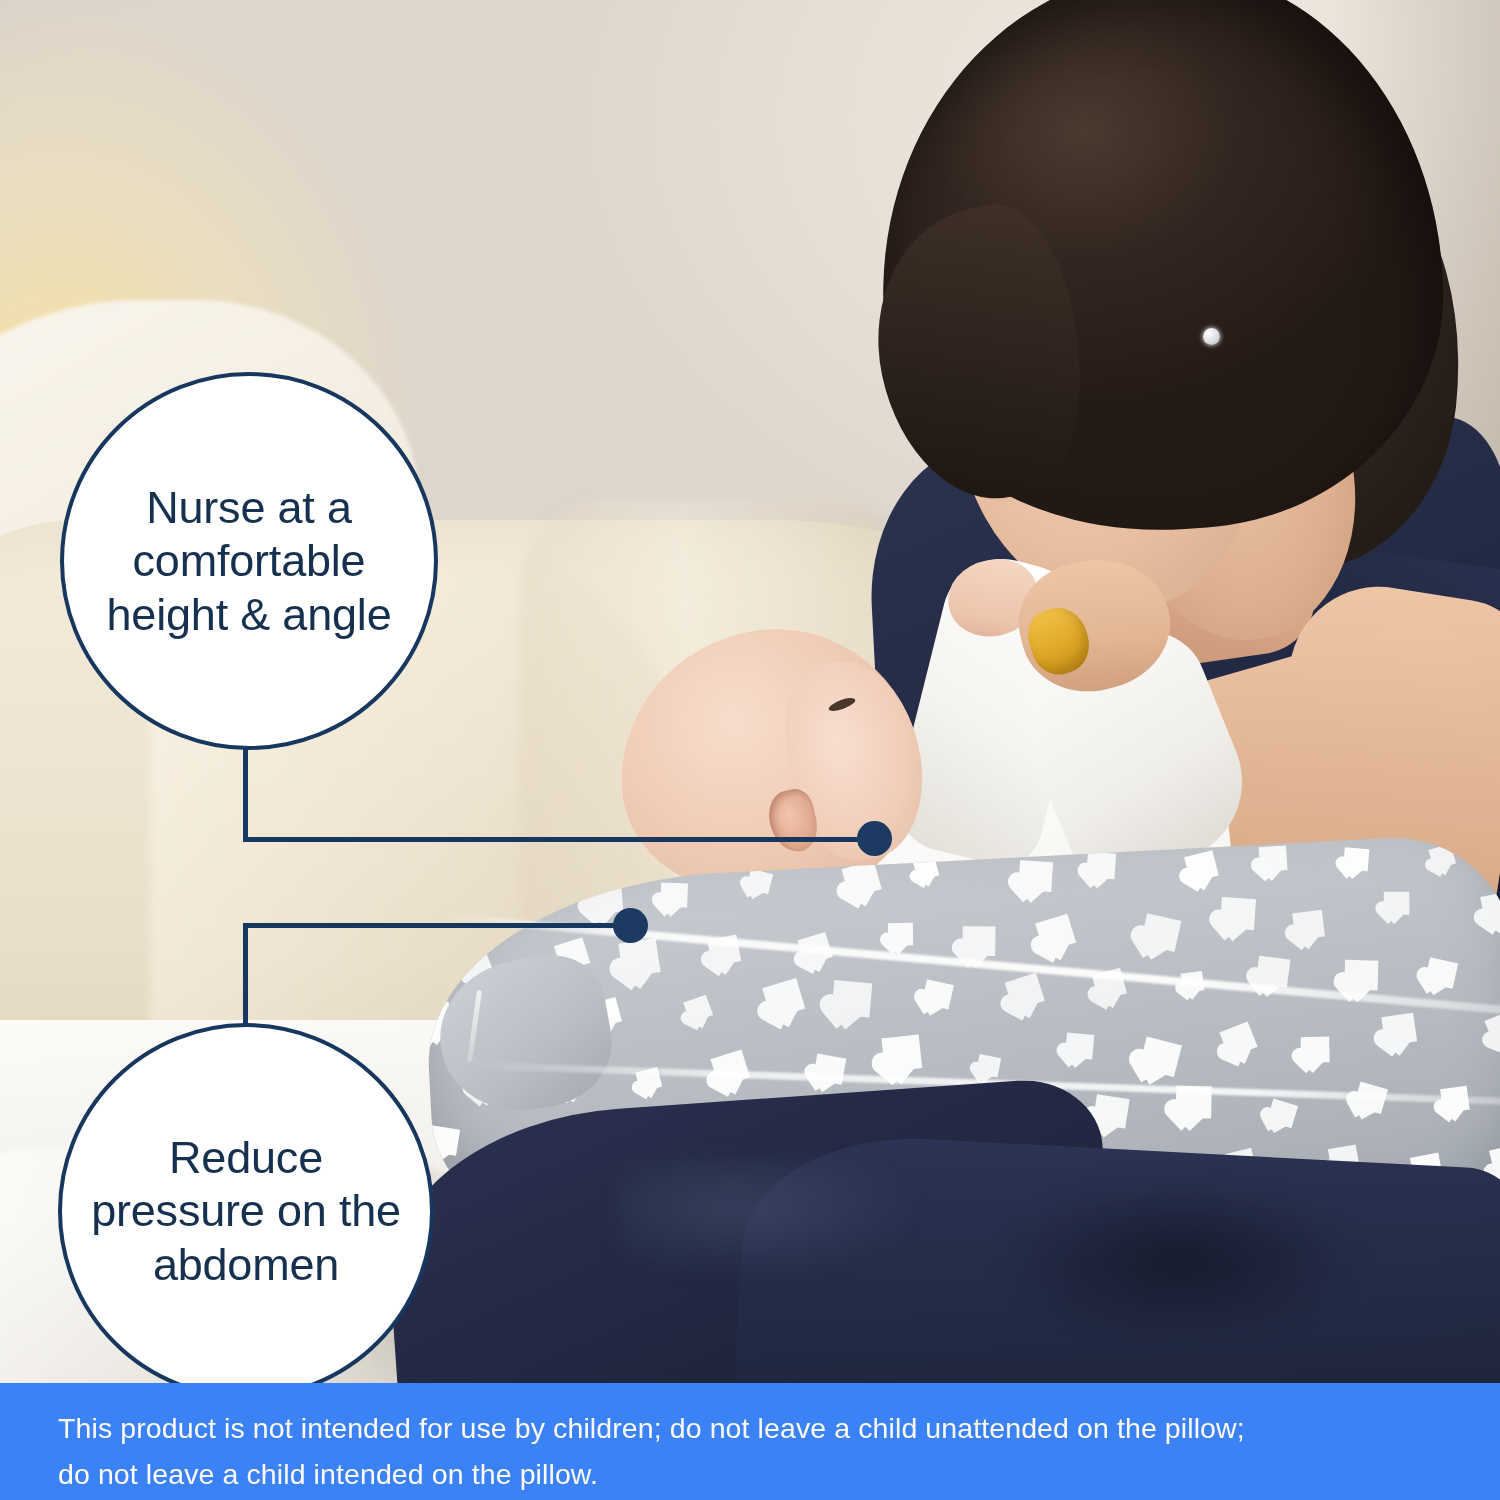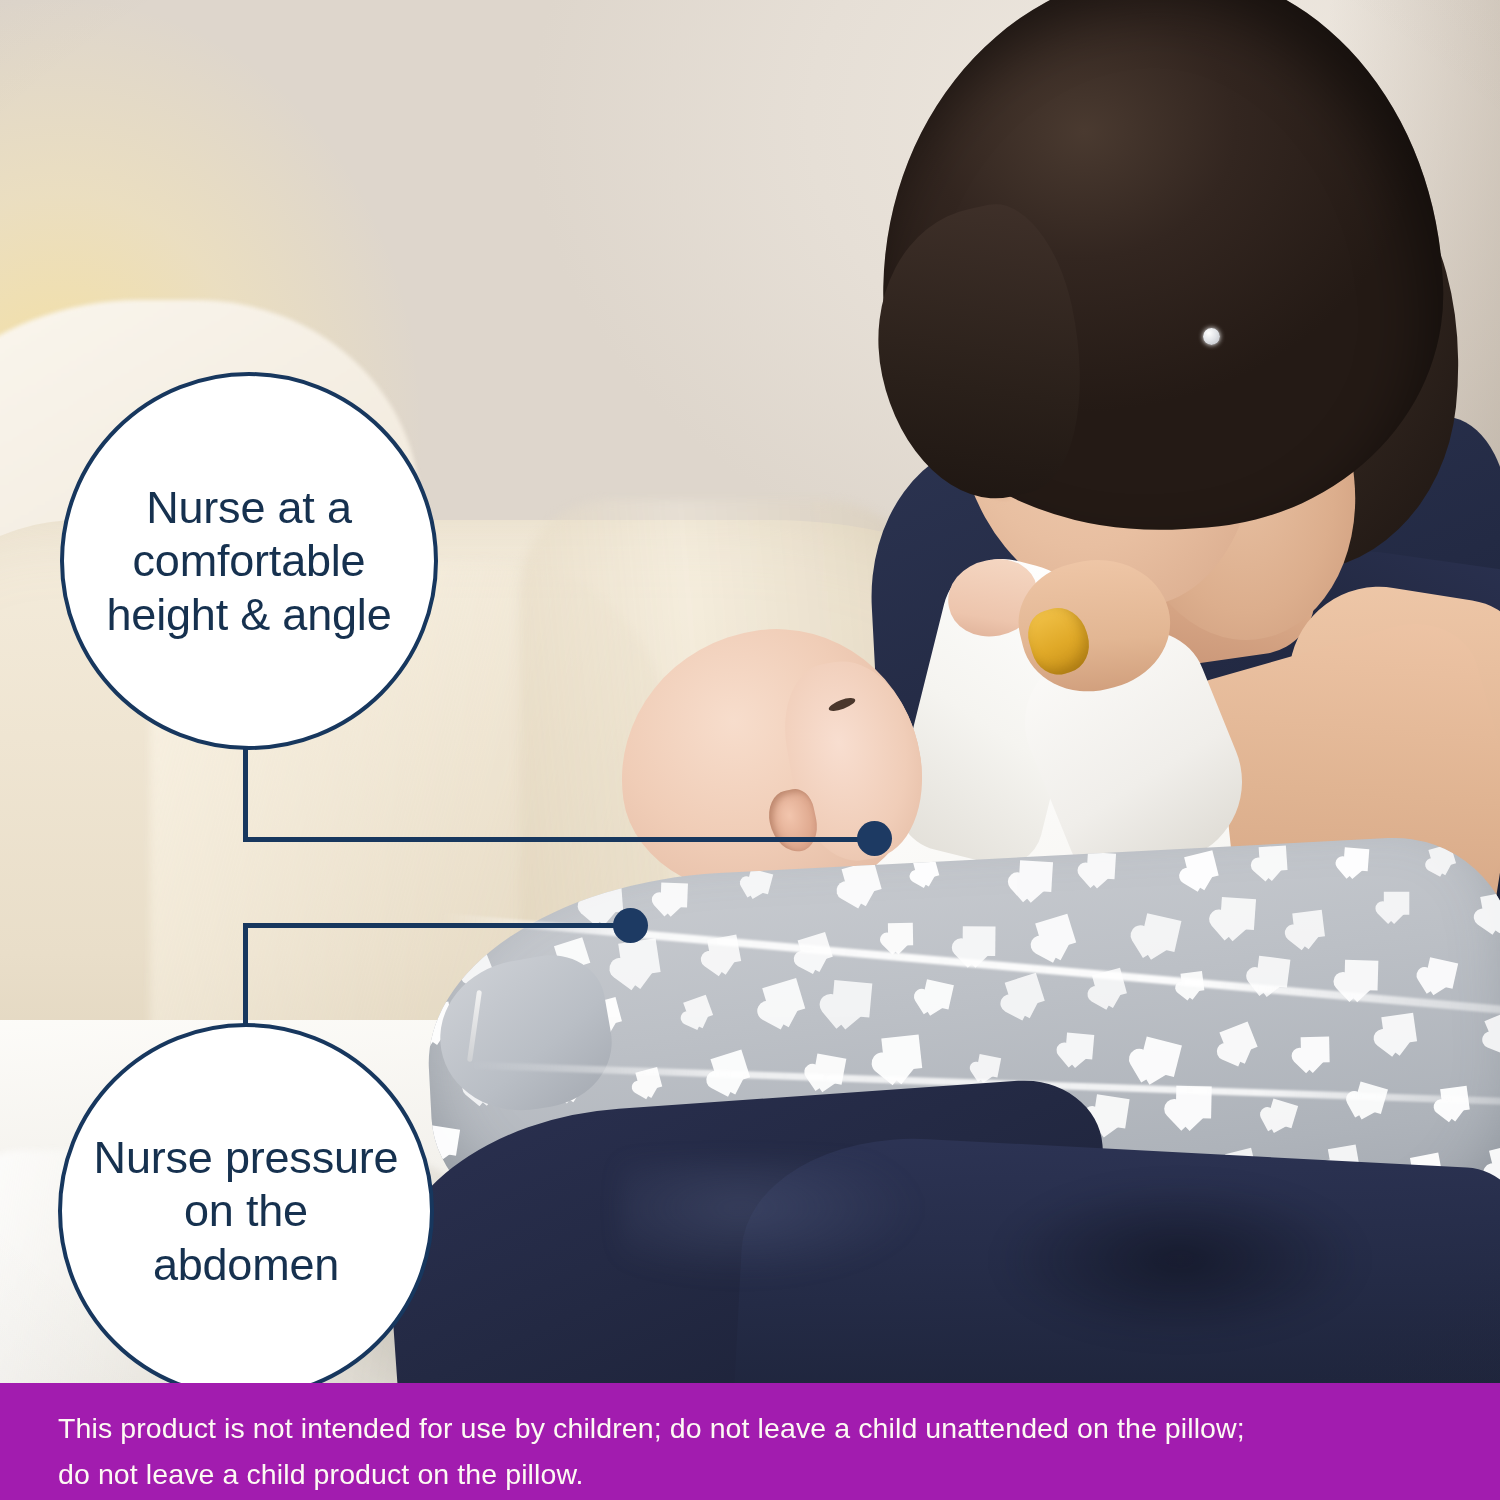--- a/index.html
+++ b/index.html
@@ -346,21 +346,21 @@
   #conn-1h { left:243px; top:837px; width:636px; height:5px; }
   #dot-1   { left:857px; top:821px; width:35px; height:35px; }
 
   
   #conn-2h { left:243px; top:923px; width:392px; height:5px; }
   #conn-2v { left:243px; top:923px; width:5px;  height:180px; }
   #dot-2   { left:613px; top:908px; width:35px; height:35px; }
 
   .warning {
     position:absolute; left:0; top:1383px; width:1500px; height:117px;
-    background:#a21caf;
+    background:#3b82f6;
     color:#fdfaf3;
     font-size:28.5px; line-height:1.62;
     padding:22px 64px 0 58px;
     letter-spacing:.1px;
   }
   .warning p { margin:0; }
 </style>
 </head>
 <body>
 
@@ -526,21 +526,21 @@
 
   <div class="conn" id="conn-2h"></div>
   <div class="conn" id="conn-2v"></div>
   <div class="dot" id="dot-2"></div>
 
   <div class="callout" id="callout-1">
     <span>Nurse at a comfortable height &amp; angle</span>
   </div>
 
   <div class="callout" id="callout-2">
-    <span>Nurse pressure on the abdomen</span>
+    <span>Reduce pressure on the abdomen</span>
   </div>
 
   <div class="warning">
     <p>This product is not intended for use by children; do not leave a child unattended on the pillow;</p>
-    <p>do not leave a child product on the pillow.</p>
+    <p>do not leave a child intended on the pillow.</p>
   </div>
 
 </div>
 
 </body></html>

